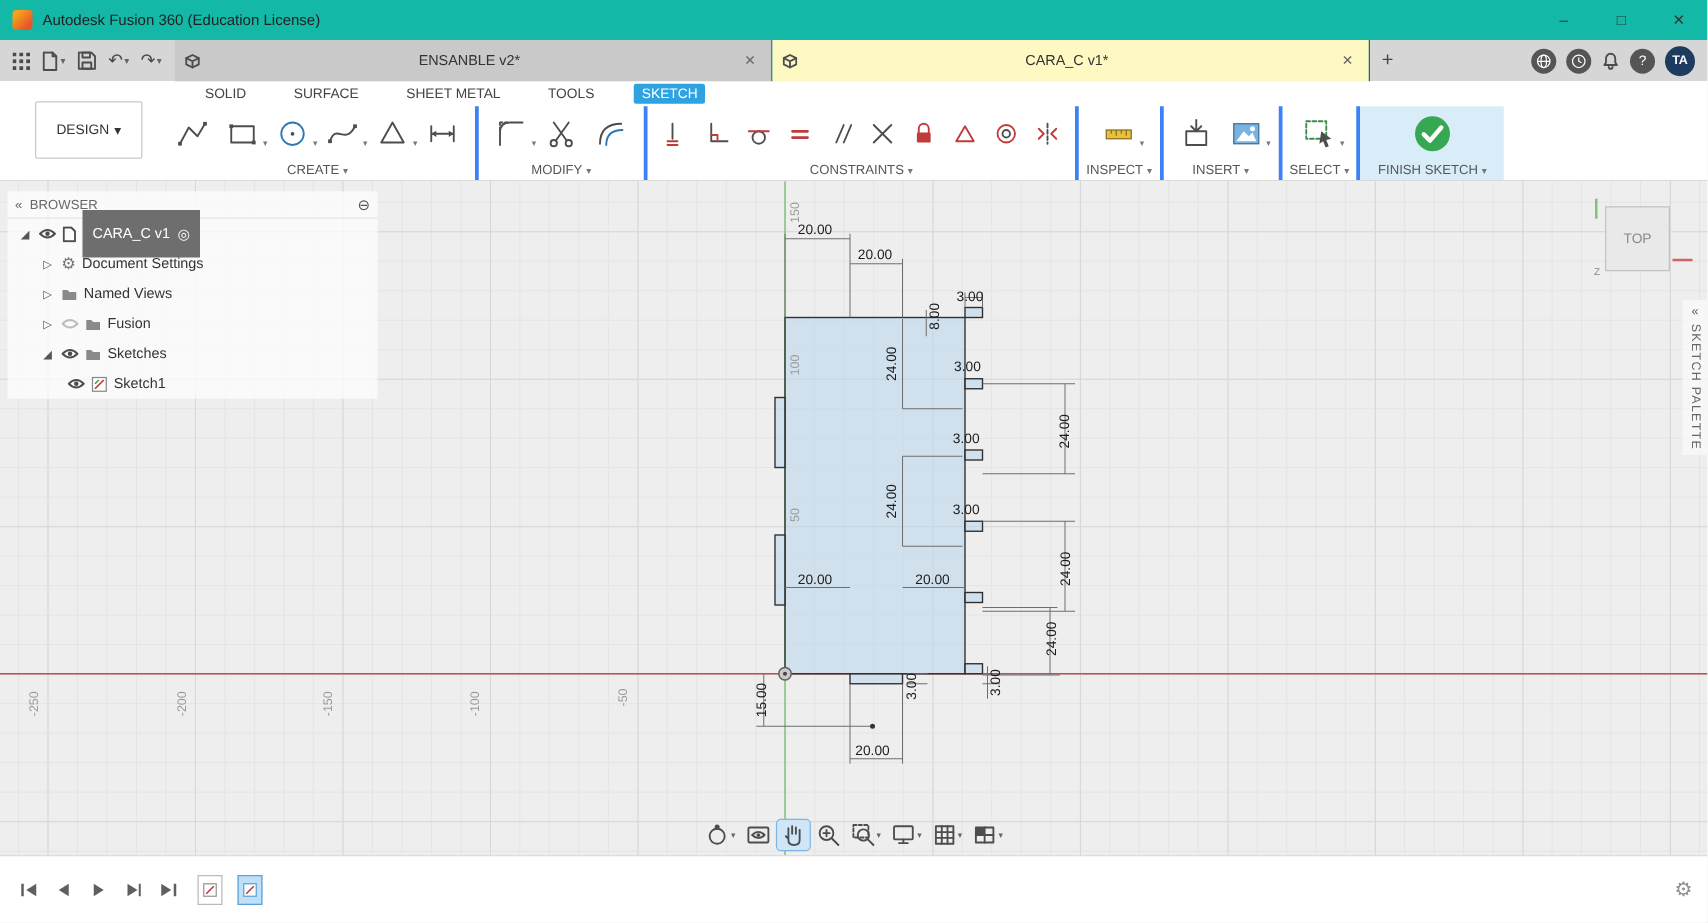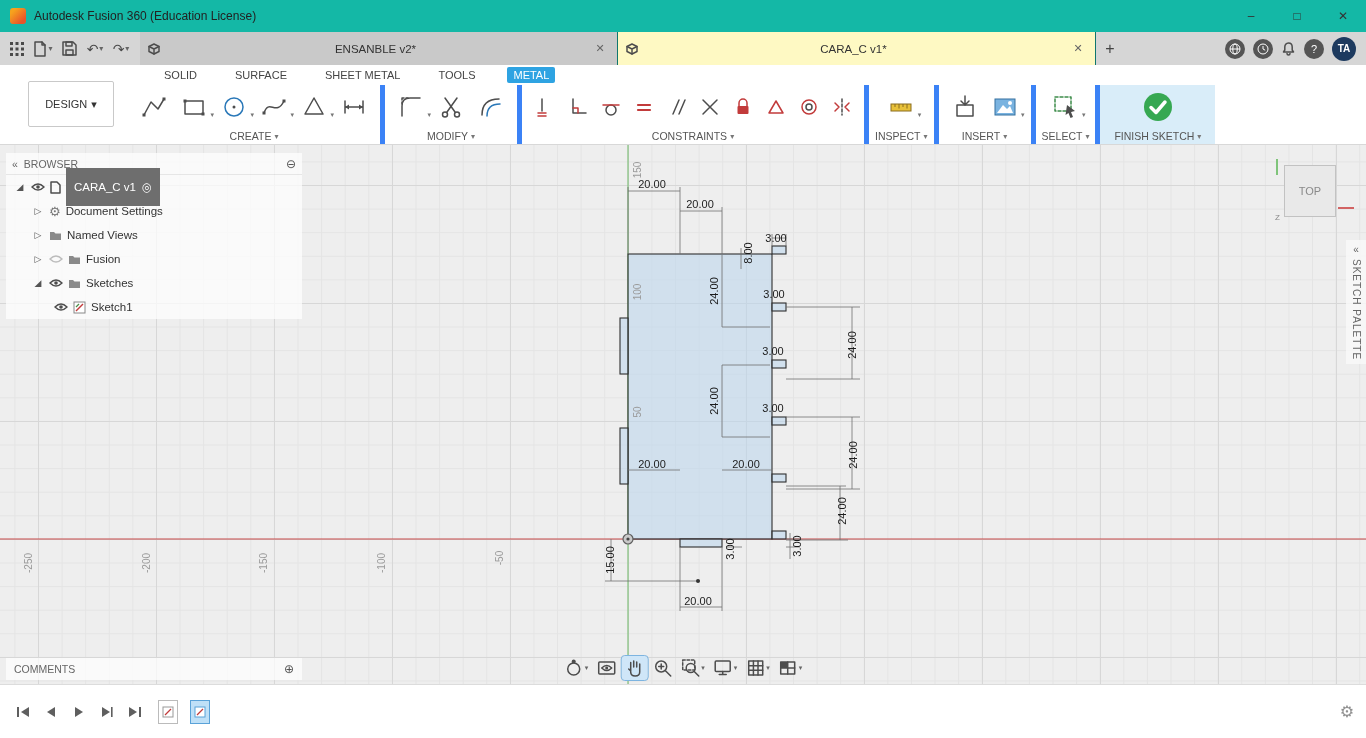--- a/index.html
+++ b/index.html
@@ -31,21 +31,21 @@
   .avatar{width:24px;height:24px;border-radius:50%;background:#1d3a5f;color:#fff;display:flex;align-items:center;justify-content:center;font-size:10px;font-weight:bold}
 
   
   .toolbar{height:80px;background:#fff;border-bottom:1px solid #d8d8d8;display:flex}
   .design-box{width:86px;height:46px;margin:16px 14px 0 28px;border:1px solid #c9c9c9;border-radius:2px;display:flex;align-items:center;justify-content:center;gap:4px;font-size:11px;color:#333;background:#fff}
   .ribbon-main{flex:1;display:flex;flex-direction:column}
   .ribbon-tabs{height:20px;display:flex;gap:26px;align-items:center;padding-left:30px;font-size:11px;color:#444}
   .rtab{padding:2px 6px;border-radius:2px;white-space:nowrap}
   .rtab.active{background:#2ea3e2;color:#fff}
   .ribbon-groups{flex:1;display:flex;align-items:stretch}
-  .tgroup{display:flex;flex-direction:column;align-items:center;padding:0 6px;border-right:5px solid #3b82f6}
+  .tgroup{display:flex;flex-direction:column;align-items:center;padding:0 6px;border-right:3px solid #3b82f6}
   .tg-icons{flex:1;display:flex;align-items:center}
   .tool{width:40px;height:40px;display:flex;align-items:center;justify-content:center;position:relative}
   .tool.narrow{width:33px}
   .tool .tcaret{position:absolute;right:0;bottom:8px;font-size:7px;color:#777}
   .tg-label{height:16px;font-size:10.5px;color:#555;display:flex;align-items:center;gap:3px;white-space:nowrap}
   .tg-label .gcaret{font-size:8px;color:#777}
   .tgroup.finish{background:#d9edf9;padding:0 14px;border-right:none}
   svg.icon{stroke:#4d4d4d;fill:none;stroke-width:1.5;stroke-linecap:round;stroke-linejoin:round}
   svg.icon .fillc{fill:#4d4d4d;stroke:none}
   svg.icon .red{stroke:#c23b3b}
@@ -209,21 +209,21 @@
     <div class="design-box">
       <span>DESIGN</span>
       <span class="gcaret">▾</span>
     </div>
     <div class="ribbon-main">
       <div class="ribbon-tabs">
         <span class="rtab">SOLID</span>
         <span class="rtab">SURFACE</span>
         <span class="rtab">SHEET METAL</span>
         <span class="rtab">TOOLS</span>
-        <span class="rtab active">METAL</span>
+        <span class="rtab active">SKETCH</span>
       </div>
       <div class="ribbon-groups">
 
         <div class="tgroup">
           <div class="tg-icons">
             <span class="tool">
               <svg class="icon" width="26" height="26" viewBox="0 0 26 26">
                   <path d="M3,21 L10,8 L17,15 L23,5"></path>
                   <rect class="fillc" x="1.5" y="19.5" width="3" height="3"></rect>
                   <rect class="fillc" x="21.5" y="3.5" width="3" height="3"></rect>
@@ -576,24 +576,20 @@
           </svg>
         <svg width="13" height="13" viewBox="0 0 13 13">
             <rect x="1" y="1" width="11" height="11" fill="#fff" stroke="#888"></rect>
             <path d="M3,10 L10,3" stroke="#c23b3b" stroke-width="1.4"></path>
             <path d="M3,6 L6,3" stroke="#4a8f4a" stroke-width="1.2"></path>
           </svg>
         <span>Sketch1</span>
       </div>
     </div>
 
-    <div class="comments">
-      <span>COMMENTS</span>
-      <span class="hbtn">⊕</span>
-    </div>
 
     <div class="navbar">
       <span class="navbtn">
         <svg class="icon" width="20" height="20" viewBox="0 0 20 20">
             <circle cx="10" cy="11" r="6"></circle>
             <circle class="fillc" cx="10" cy="3.5" r="2"></circle>
           </svg>
         <span class="ncaret">▾</span>
       </span>
       <span class="navbtn">

